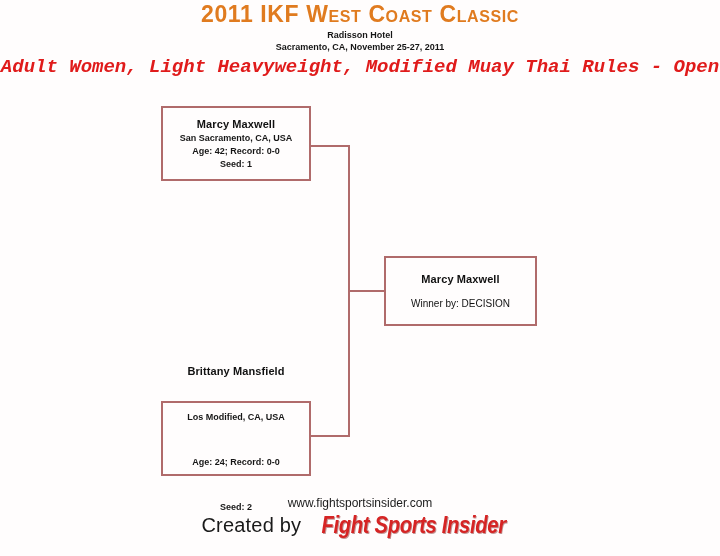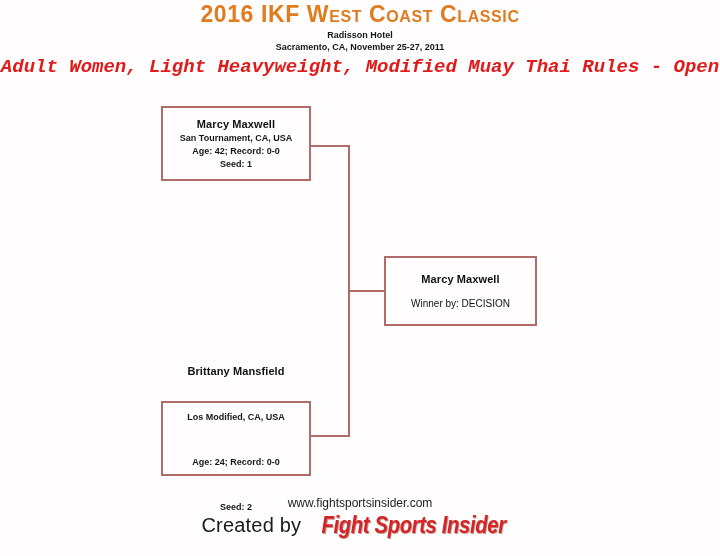--- a/index.html
+++ b/index.html
@@ -168,36 +168,36 @@
     font-size: 12px;
     color: #1a1a1a;
     line-height: 18px;
     margin-top: 4px;
   }
 </style>
 </head>
 <body>
 
 <div id="header">
-  <div id="event-title">2016 IKF West Coast Classic</div>
+  <div id="event-title">2011 IKF West Coast Classic</div>
   <div id="venue-name">Radisson Hotel</div>
   <div id="venue-dates">Sacramento, CA, November 25-27, 2011</div>
   <div id="division-title">Adult Women, Light Heavyweight, Modified Muay Thai Rules - Open</div>
 </div>
 
 <div id="bracket">
 
   <div class="conn conn-h" id="conn-top-h"></div>
   <div class="conn conn-h" id="conn-bottom-h"></div>
   <div class="conn conn-v" id="conn-vert"></div>
   <div class="conn conn-h" id="conn-mid-h"></div>
 
   <div class="match-box competitor-box" id="competitor-box-1">
     <div class="fighter-name">Marcy  Maxwell</div>
-    <div class="fighter-detail">San Tournament, CA, USA</div>
+    <div class="fighter-detail">San Sacramento, CA, USA</div>
     <div class="fighter-detail">Age: 42; Record: 0-0</div>
     <div class="fighter-detail">Seed: 1</div>
   </div>
 
   <div class="match-box competitor-box" id="competitor-box-2">
     <div class="fighter-name">Brittany  Mansfield</div>
     <div class="fighter-detail">Los Modified, CA, USA</div>
     <div class="fighter-detail">Age: 24; Record: 0-0</div>
     <div class="fighter-detail">Seed: 2</div>
   </div>

